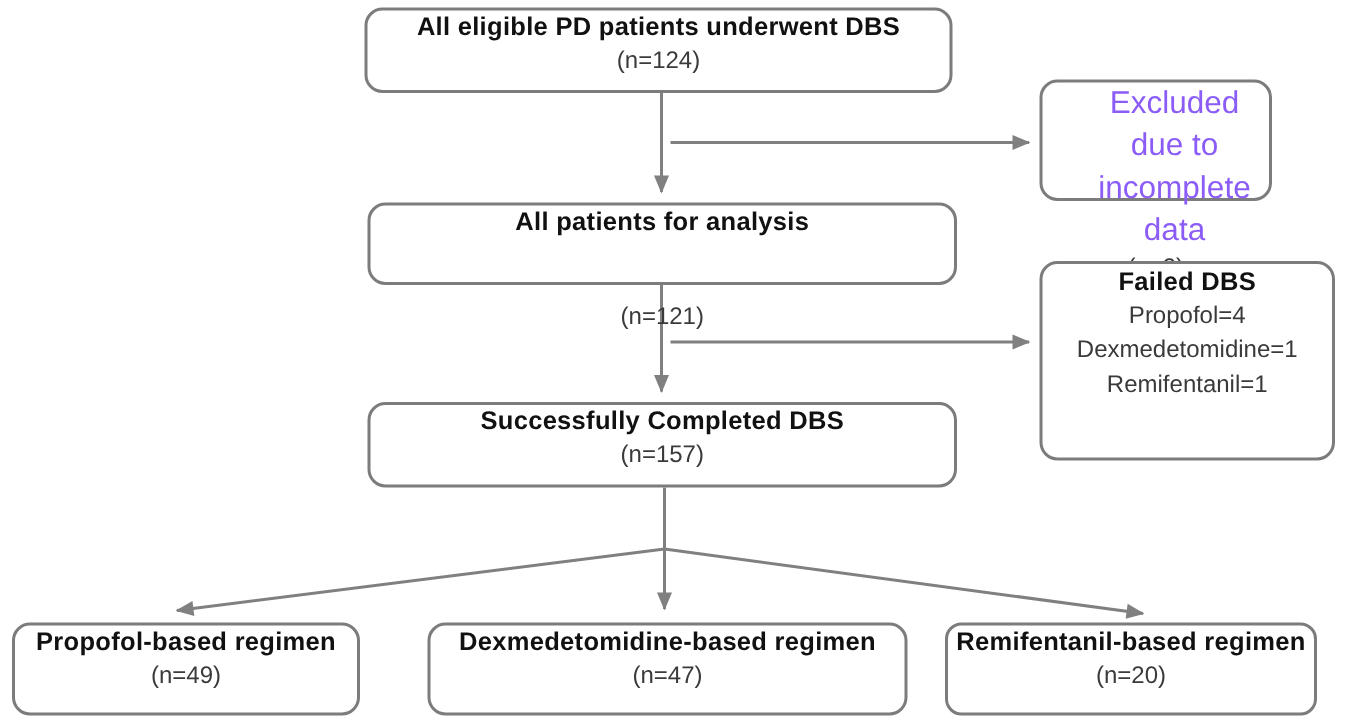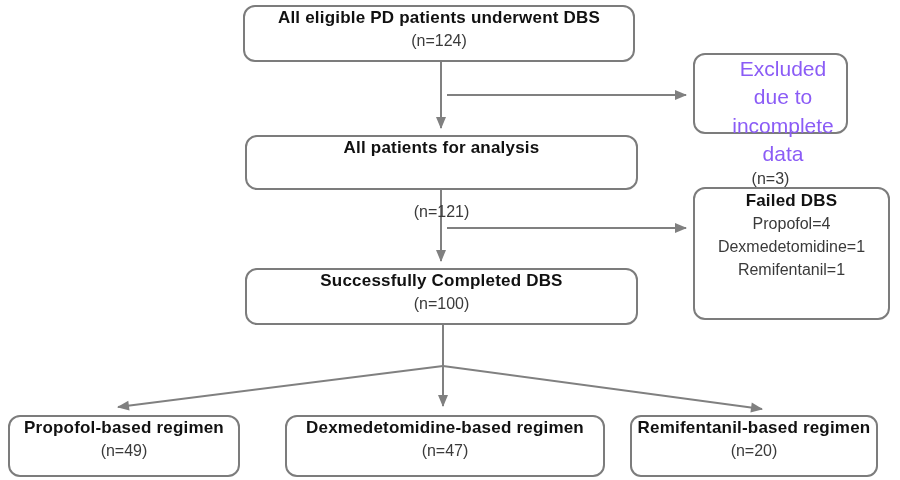--- a/index.html
+++ b/index.html
@@ -48,21 +48,21 @@
   .side-text {
     font-size: 21px;
     color: #8b5cf6;
     padding: 0 8px;
     margin-left: 25px;
   }
   
   #node-eligible        { left: 243px; top: 5px;   width: 392px; height: 57px; }
   #node-excluded        { left: 693px; top: 53px;  width: 155px; height: 81px; }
   #node-analysis        { left: 245px; top: 135px; width: 393px; height: 55px; gap: 41px; }
-  #node-failed          { left: 693px; top: 187px; width: 197px; height: 133px; line-height: 1.42; }
+  #node-failed          { left: 693px; top: 174px; width: 197px; height: 133px; line-height: 1.42; }
   #node-completed       { left: 245px; top: 268px; width: 393px; height: 57px; }
   #node-propofol        { left: 8px;   top: 415px; width: 232px; height: 62px; }
   #node-dexmedetomidine { left: 285px; top: 415px; width: 320px; height: 62px; }
   #node-remifentanil    { left: 630px; top: 415px; width: 248px; height: 62px; border-radius: 11px; }
 </style>
 </head>
 <body>
 
 <div id="canvas">
 
@@ -101,21 +101,21 @@
 
   <div class="node" id="node-failed">
     <div class="node-title">Failed DBS</div>
     <div class="node-sub">Propofol=4</div>
     <div class="node-sub">Dexmedetomidine=1</div>
     <div class="node-sub">Remifentanil=1</div>
   </div>
 
   <div class="node" id="node-completed">
     <div class="node-title">Successfully Completed DBS</div>
-    <div class="node-sub">(n=100)</div>
+    <div class="node-sub">(n=157)</div>
   </div>
 
   <div class="node" id="node-propofol">
     <div class="node-title">Propofol-based regimen</div>
     <div class="node-sub">(n=49)</div>
   </div>
 
   <div class="node" id="node-dexmedetomidine">
     <div class="node-title">Dexmedetomidine-based regimen</div>
     <div class="node-sub">(n=47)</div>

